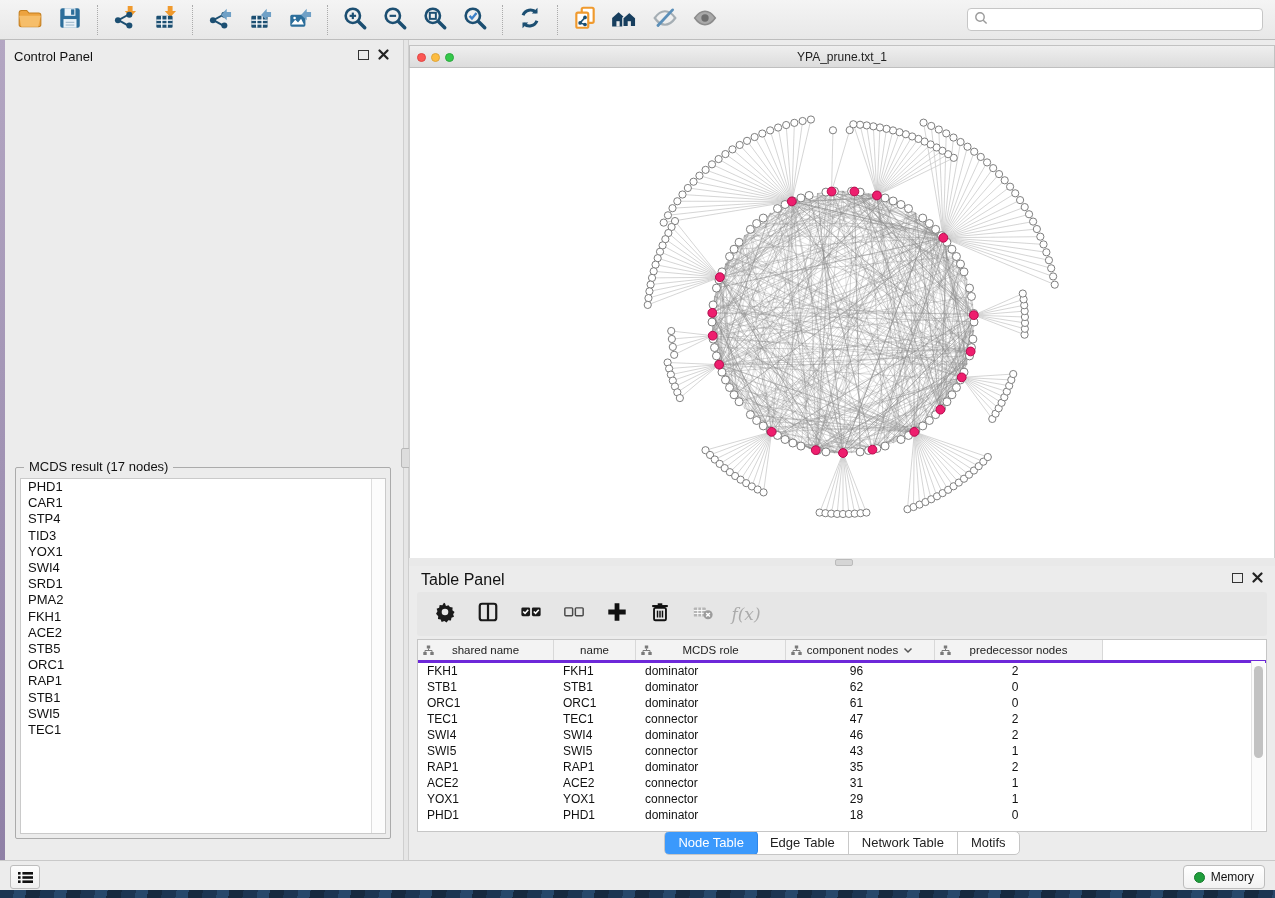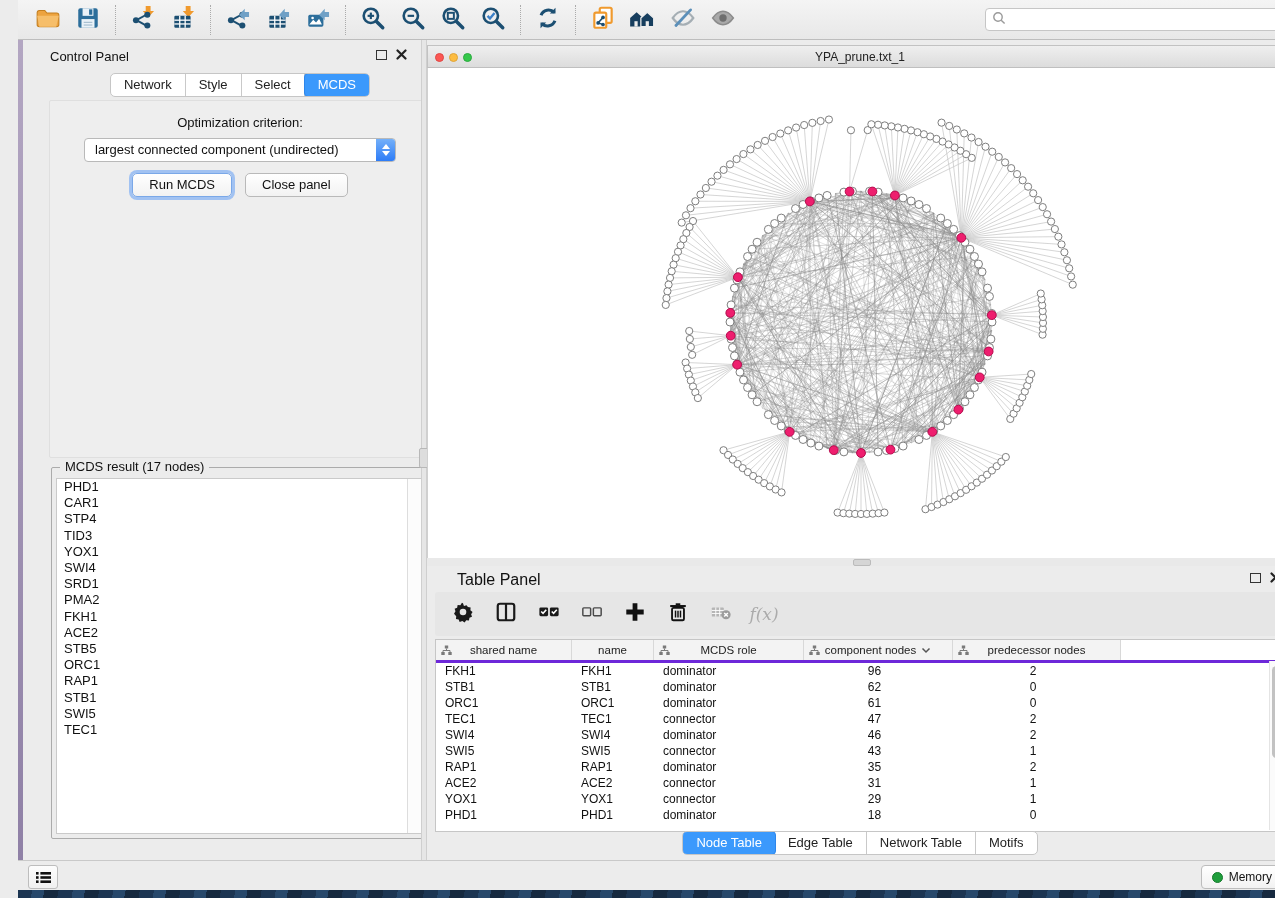--- a/index.html
+++ b/index.html
@@ -1,19 +1,19 @@
 <!DOCTYPE html>
 <html><head>
 <meta charset="utf-8">
 <style>
   html,body{margin:0;padding:0;background:#222;}
   .app{position:relative;width:1275px;height:898px;background:#ECECEC;
        font-family:"Liberation Sans",sans-serif;color:#111;overflow:hidden;
        -webkit-font-smoothing:antialiased;}
-  .abs{position:absolute;margin-left:18px;}
+  .abs{position:absolute;}
 
   
   .toolbar{left:0;top:0;width:1275px;height:40px;
     background:linear-gradient(#F4F4F4,#E8E8E8);
     border-bottom:1px solid #BDBDBD;display:flex;align-items:center;padding-left:10px;box-sizing:border-box;}
   .tb-btn{width:40px;height:34px;display:flex;align-items:center;justify-content:center;border-radius:4px;}
   .tb-sep{width:0;height:30px;border-left:1px dotted #ABABAB;margin:0 7px;}
   .search-wrap{margin-left:auto;margin-right:12px;position:relative;}
   .search-input{width:262px;height:19px;border:1px solid #C6C6C6;border-radius:4px;background:#fff;
     padding:1px 6px 1px 26px;font-size:12px;outline:none;color:#333;}
@@ -260,43 +260,21 @@
   <div class="abs strip-bottom"></div>
 
   <div class="abs cp">
     <div class="abs panel-title" style="left:9px;top:9px;">Control Panel</div>
     <div class="win-icons" style="right:14px;top:9px;">
       <span class="float-ico"></span>
       <svg width="11" height="11" viewBox="0 0 11 11">
           <path d="M1.5 1.5l8 8M9.5 1.5l-8 8" stroke="#222" stroke-width="2.2" stroke-linecap="round"></path>
         </svg>
     </div>
-    <div class="abs" style="left:0;top:33px;width:398px;text-align:center;">
-      <span class="seg" id="control-tabs">
-          <span class="tab">Network</span>
-          <span class="tab">Style</span>
-          <span class="tab">Select</span>
-          <span class="tab active">MCDS</span>
-        </span>
-    </div>
-
-    <div class="abs cp-inner">
-      <div class="crit-label">Optimization criterion:</div>
-      <div class="select">
-        <span>largest connected component (undirected)</span>
-        <span class="stepper">
-            <span class="tri-up"></span>
-            <span class="tri-dn"></span>
-          </span>
-      </div>
-      <div class="btn-row">
-        <button class="btn focus">Run MCDS</button>
-        <button class="btn">Close panel</button>
-      </div>
-    </div>
+
 
     <div class="abs groupbox">
       <legend-t>MCDS result (17 nodes)</legend-t>
       <div class="mcds-list" id="mcds-list">
         <div class="scroll"></div>
       <div class="mcds-item">PHD1</div>
           <div class="mcds-item">CAR1</div>
           <div class="mcds-item">STP4</div>
           <div class="mcds-item">TID3</div>
           <div class="mcds-item">YOX1</div>

